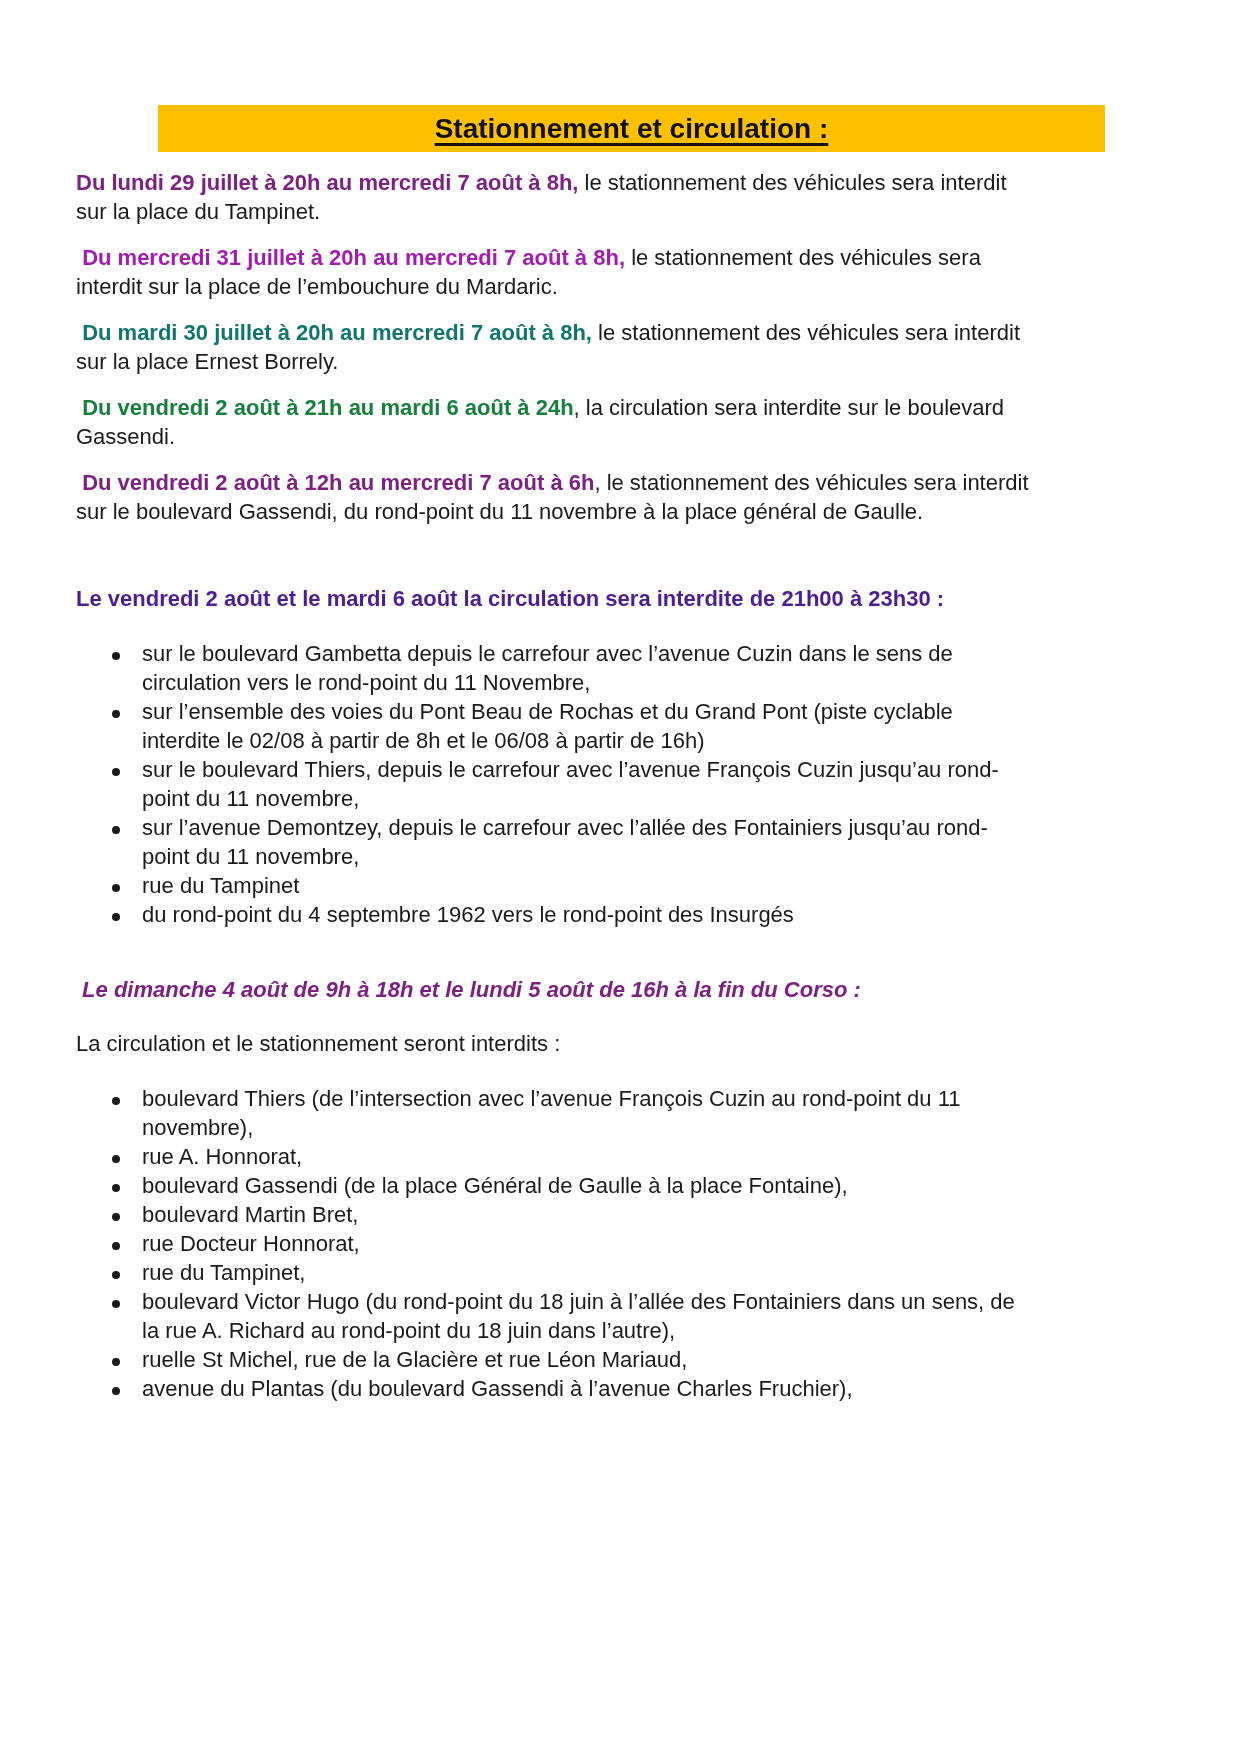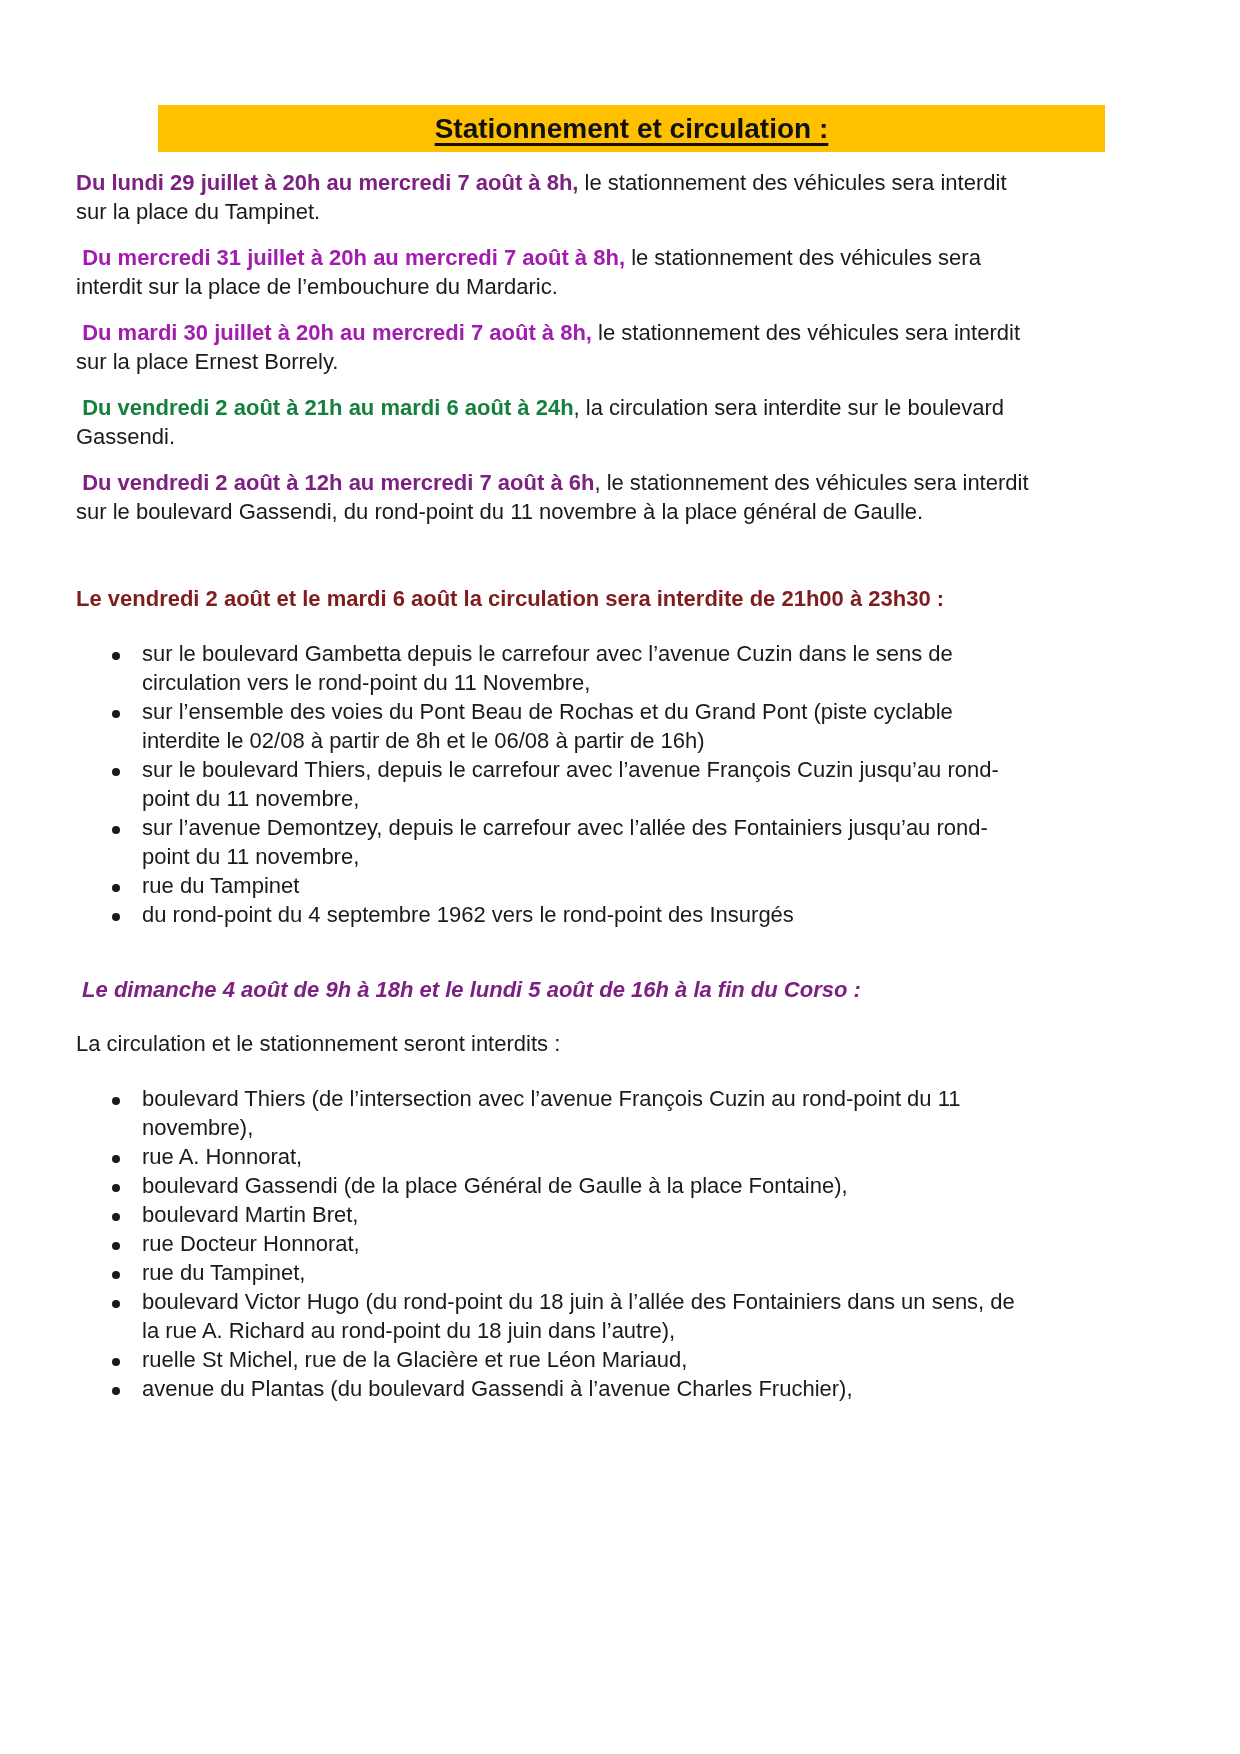--- a/index.html
+++ b/index.html
@@ -69,27 +69,27 @@
   <div class="title-band" style="background:#FFC000;">
     <span class="title-text">Stationnement et circulation :</span>
   </div>
 
   <div class="content">
 
     <p class="para"><span class="lead" style="color:#7C2182;">Du lundi 29 juillet à 20h au mercredi 7 août à 8h,</span><span> le stationnement des véhicules sera interdit sur la place du Tampinet.</span></p>
 
     <p class="para"><span class="lead" style="color:#a21caf;"> Du mercredi 31 juillet à 20h au mercredi 7 août à 8h,</span><span> le stationnement des véhicules sera interdit sur la place de l’embouchure du Mardaric.</span></p>
 
-    <p class="para"><span class="lead" style="color:#a21caf;"> Du mardi 30 juillet à 20h au mercredi 7 août à 8h,</span><span> le stationnement des véhicules sera interdit sur la place Ernest Borrely.</span></p>
+    <p class="para"><span class="lead" style="color:#0f766e;"> Du mardi 30 juillet à 20h au mercredi 7 août à 8h,</span><span> le stationnement des véhicules sera interdit sur la place Ernest Borrely.</span></p>
 
     <p class="para"><span class="lead" style="color:#15803d;"> Du vendredi 2 août à 21h au mardi 6 août à 24h</span><span>, la circulation sera interdite sur le boulevard Gassendi.</span></p>
 
     <p class="para"><span class="lead" style="color:#7C2182;"> Du vendredi 2 août à 12h au mercredi 7 août à 6h</span><span>, le stationnement des véhicules sera interdit sur le boulevard Gassendi, du rond-point du 11 novembre à la place général de Gaulle.</span></p>
 
-    <p class="heading heading1" style="color:#7f1d1d;">Le vendredi 2 août et le mardi 6 août la circulation sera interdite de 21h00 à 23h30 :</p>
+    <p class="heading heading1" style="color:#4c1d95;">Le vendredi 2 août et le mardi 6 août la circulation sera interdite de 21h00 à 23h30 :</p>
 
     <ul class="bullets">
       <li><span class="dot"></span><span>sur le boulevard Gambetta depuis le carrefour avec l’avenue Cuzin dans le sens de circulation vers le rond-point du 11 Novembre,</span></li>
       <li><span class="dot"></span><span>sur l’ensemble des voies du Pont Beau de Rochas et du Grand Pont (piste cyclable interdite le 02/08 à partir de 8h et le 06/08 à partir de 16h)</span></li>
       <li><span class="dot"></span><span>sur le boulevard Thiers, depuis le carrefour avec l’avenue François Cuzin jusqu’au rond-point du 11 novembre,</span></li>
       <li><span class="dot"></span><span>sur l’avenue Demontzey, depuis le carrefour avec l’allée des Fontainiers jusqu’au rond-point du 11 novembre,</span></li>
       <li><span class="dot"></span><span>rue du Tampinet</span></li>
       <li><span class="dot"></span><span>du rond-point du 4 septembre 1962 vers le rond-point des Insurgés</span></li>
     </ul>
 

